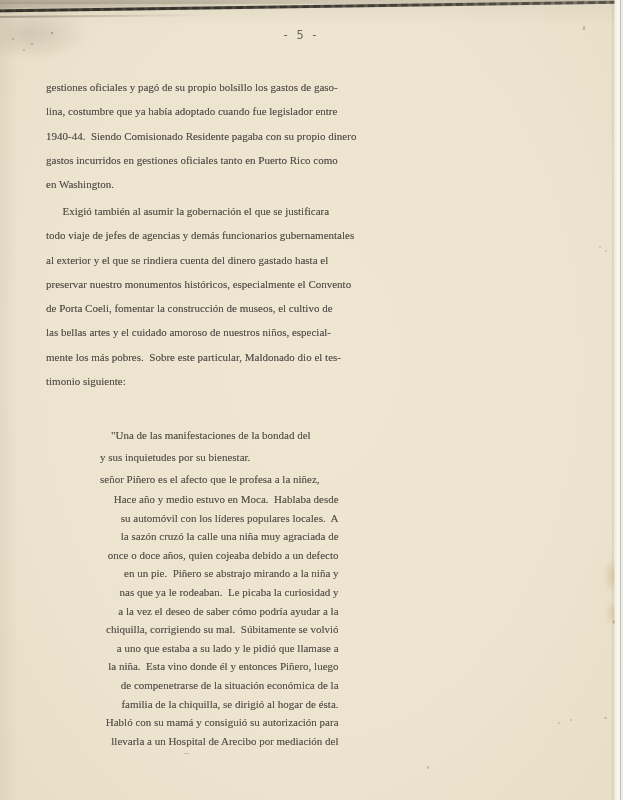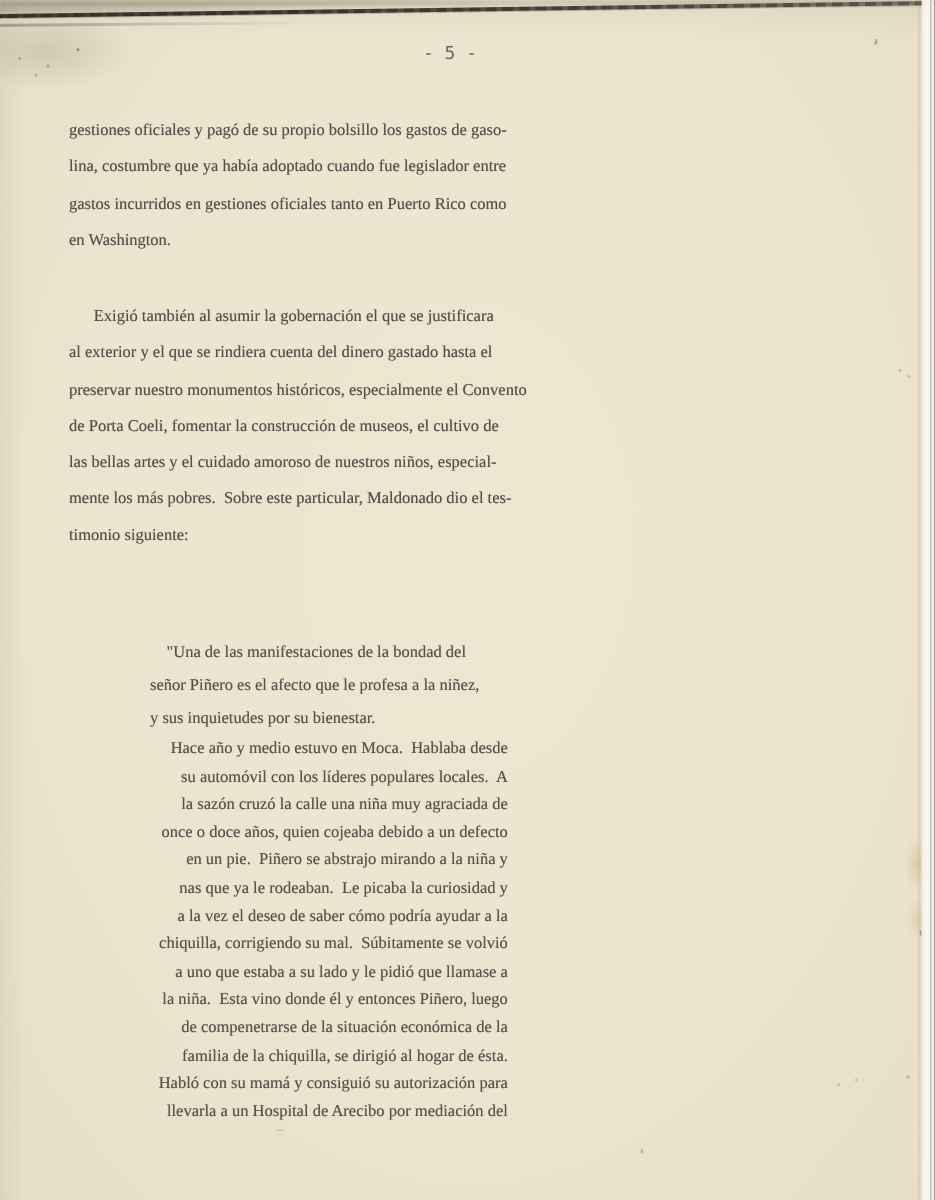--- a/index.html
+++ b/index.html
@@ -106,38 +106,40 @@
   <div class="top-gray-strip"></div>
   <div class="top-scan-line"></div>
   <div class="top-scan-line-2"></div>
   <div class="smudge-top-left"></div>
 
   <div class="page-number">- 5 -</div>
 
   <div class="text-block body-para body-para-1">
       <div class="line">gestiones oficiales y pagó de su propio bolsillo los gastos de gaso-</div>
       <div class="line">lina, costumbre que ya había adoptado cuando fue legislador entre</div>
+      <div class="line">1940-44.  Siendo Comisionado Residente pagaba con su propio dinero</div>
       <div class="line">gastos incurridos en gestiones oficiales tanto en Puerto Rico como</div>
       <div class="line">en Washington.</div>
     </div>
 
   <div class="text-block body-para body-para-2">
       <div class="line">      Exigió también al asumir la gobernación el que se justificara</div>
+      <div class="line">todo viaje de jefes de agencias y demás funcionarios gubernamentales</div>
       <div class="line">al exterior y el que se rindiera cuenta del dinero gastado hasta el</div>
       <div class="line">preservar nuestro monumentos históricos, especialmente el Convento</div>
       <div class="line">de Porta Coeli, fomentar la construcción de museos, el cultivo de</div>
       <div class="line">las bellas artes y el cuidado amoroso de nuestros niños, especial-</div>
       <div class="line">mente los más pobres.  Sobre este particular, Maldonado dio el tes-</div>
       <div class="line">timonio siguiente:</div>
     </div>
 
   <div class="text-block quote-para quote-para-1">
       <div class="line">    "Una de las manifestaciones de la bondad del</div>
+      <div class="line">y sus inquietudes por su bienestar.</div>
       <div class="line">señor Piñero es el afecto que le profesa a la niñez,</div>
-      <div class="line">y sus inquietudes por su bienestar.</div>
     </div>
 
   <div class="text-block quote-para quote-para-2">
       <div class="line">     Hace año y medio estuvo en Moca.  Hablaba desde</div>
       <div class="line">su automóvil con los líderes populares locales.  A</div>
       <div class="line">la sazón cruzó la calle una niña muy agraciada de</div>
       <div class="line">once o doce años, quien cojeaba debido a un defecto</div>
       <div class="line">en un pie.  Piñero se abstrajo mirando a la niña y</div>
       <div class="line">nas que ya le rodeaban.  Le picaba la curiosidad y</div>
       <div class="line">a la vez el deseo de saber cómo podría ayudar a la</div>

